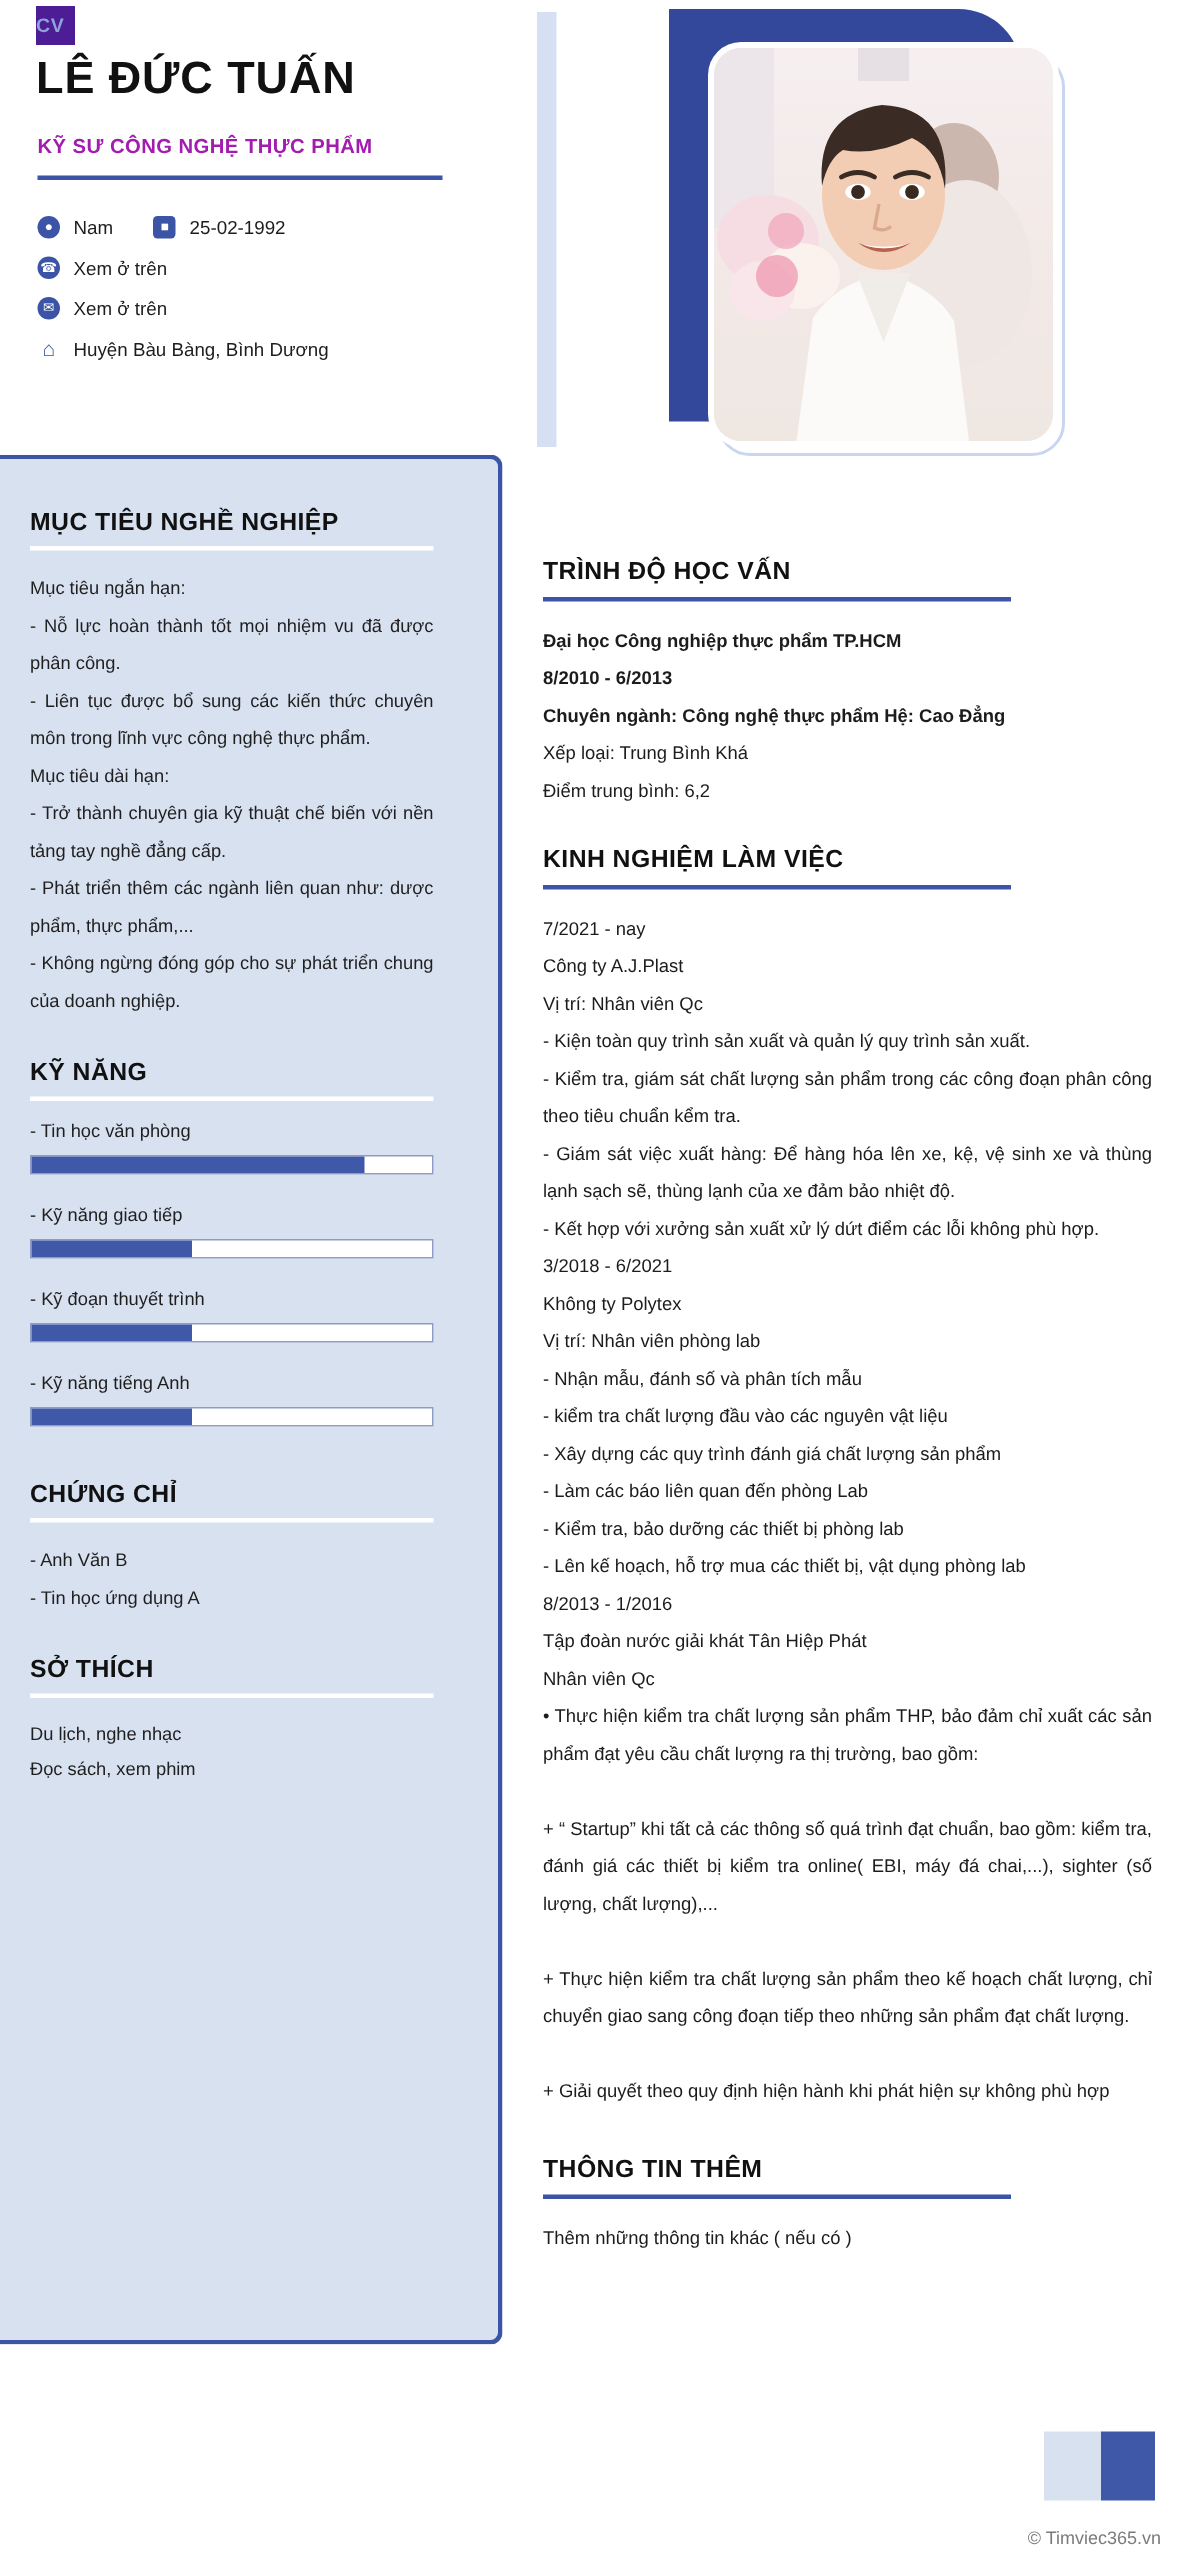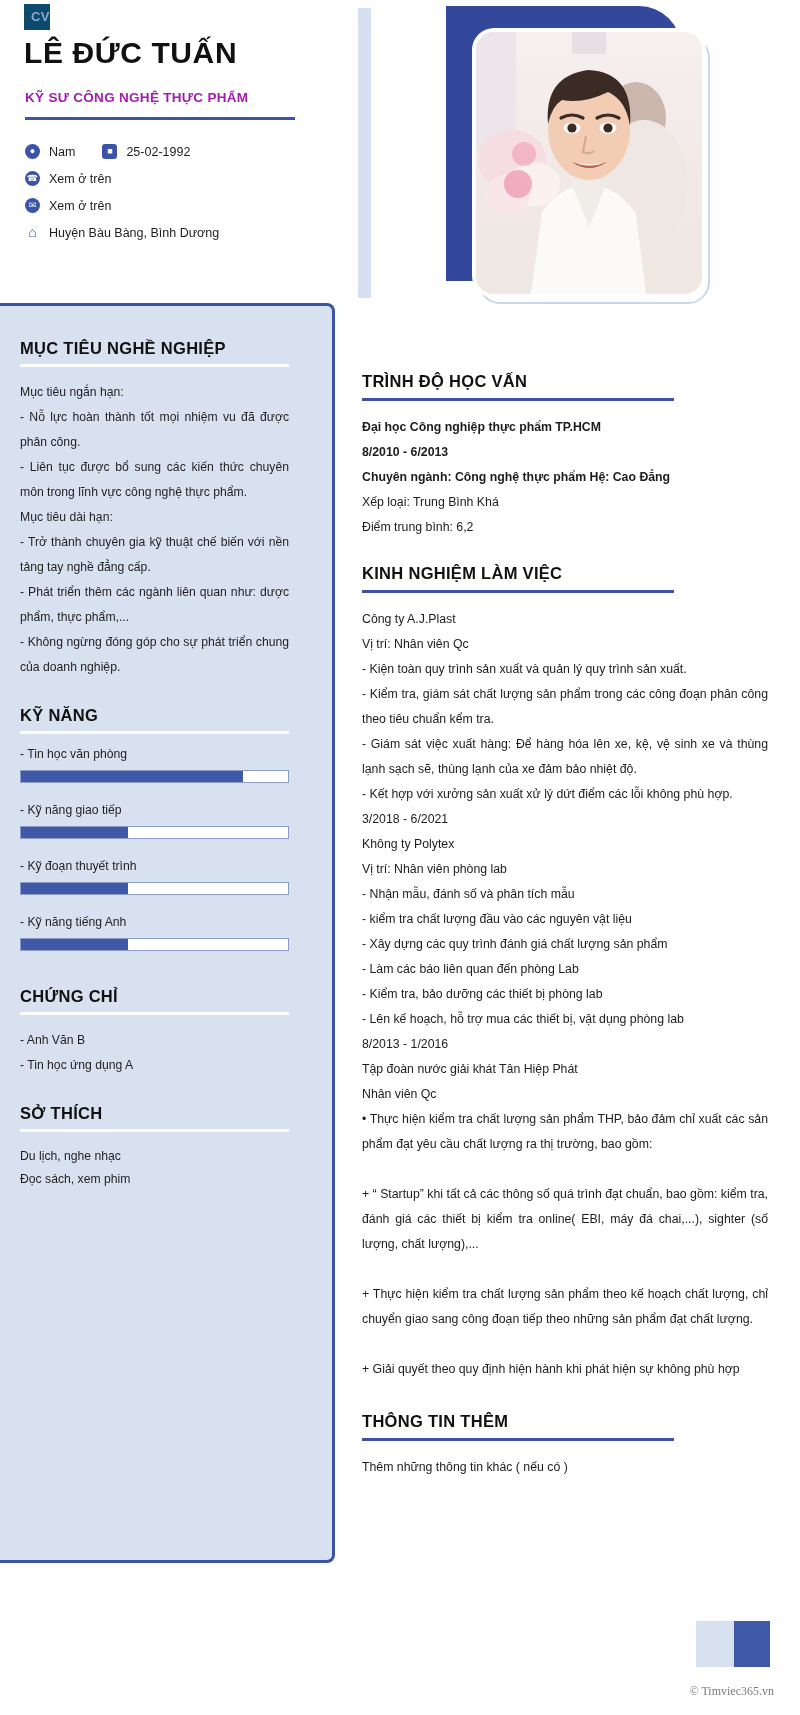--- a/index.html
+++ b/index.html
@@ -16,24 +16,24 @@
   }
 
   
   .header {
     position: absolute; left: 0; top: 0;
     width: 800px; height: 300px;
   }
   .cv-logo {
     position: absolute; left: 24px; top: 4px;
     width: 26px; height: 26px;
-    background: #0c4a6e;
+    background: #4c1d95;
     color: #8fa3d8;
     font-size: 13px; font-weight: 700;
-    line-height: 26px; text-align: right;
+    line-height: 26px; text-align: left;
     letter-spacing: .5px;
   }
   .name {
     position: absolute; left: 24px; top: 36px;
     font-size: 30px; font-weight: 700;
     letter-spacing: .6px;
     color: #111111;
   }
   .jobtitle {
     position: absolute; left: 25px; top: 90px;
@@ -158,21 +158,21 @@
 
   .footer-mark {
     position: absolute; right: 30px; bottom: 48px;
     width: 74px; height: 46px;
     display: flex;
   }
   .footer-mark .l { width: 38px; background: #d8e1f0; }
   .footer-mark .r { width: 36px; background: #3f58a8; }
   .copyright {
     position: absolute; right: 26px; bottom: 16px;
-    font-family: Liberation Serif, serif;
+    font-family: Liberation Sans, sans-serif;
     font-size: 12px; color: #7b7b7b; margin-left: 32px;
   }
 </style>
 </head>
 <body>
 
 <div class="header">
 
   <div class="cv-logo">CV</div>
 
@@ -316,20 +316,21 @@
   <div class="m-line b">8/2010 - 6/2013</div>
   <div class="m-line b">Chuyên ngành: Công nghệ thực phẩm Hệ: Cao Đẳng</div>
   <div class="m-line">Xếp loại: Trung Bình Khá</div>
   <div class="m-line">Điểm trung bình: 6,2</div>
 
   <div class="m-gap"></div>
 
   <h2 class="m-h">KINH NGHIỆM LÀM VIỆC</h2>
   <div class="m-rule"></div>
 
+  <div class="m-line">7/2021 - nay</div>
   <div class="m-line">Công ty A.J.Plast</div>
   <div class="m-line">Vị trí: Nhân viên Qc</div>
   <div class="m-line m-just">- Kiện toàn quy trình sản xuất và quản lý quy trình sản xuất.</div>
   <div class="m-line m-just">- Kiểm tra, giám sát chất lượng sản phẩm trong các công đoạn phân công theo tiêu chuẩn kểm tra.</div>
   <div class="m-line m-just">- Giám sát việc xuất hàng: Để hàng hóa lên xe, kệ, vệ sinh xe và thùng lạnh sạch sẽ, thùng lạnh của xe đảm bảo nhiệt độ.</div>
   <div class="m-line m-just">- Kết hợp với xưởng sản xuất xử lý dứt điểm các lỗi không phù hợp.</div>
   <div class="m-line">3/2018 - 6/2021</div>
   <div class="m-line">Không ty Polytex</div>
   <div class="m-line">Vị trí: Nhân viên phòng lab</div>
   <div class="m-line">- Nhận mẫu, đánh số và phân tích mẫu</div>

